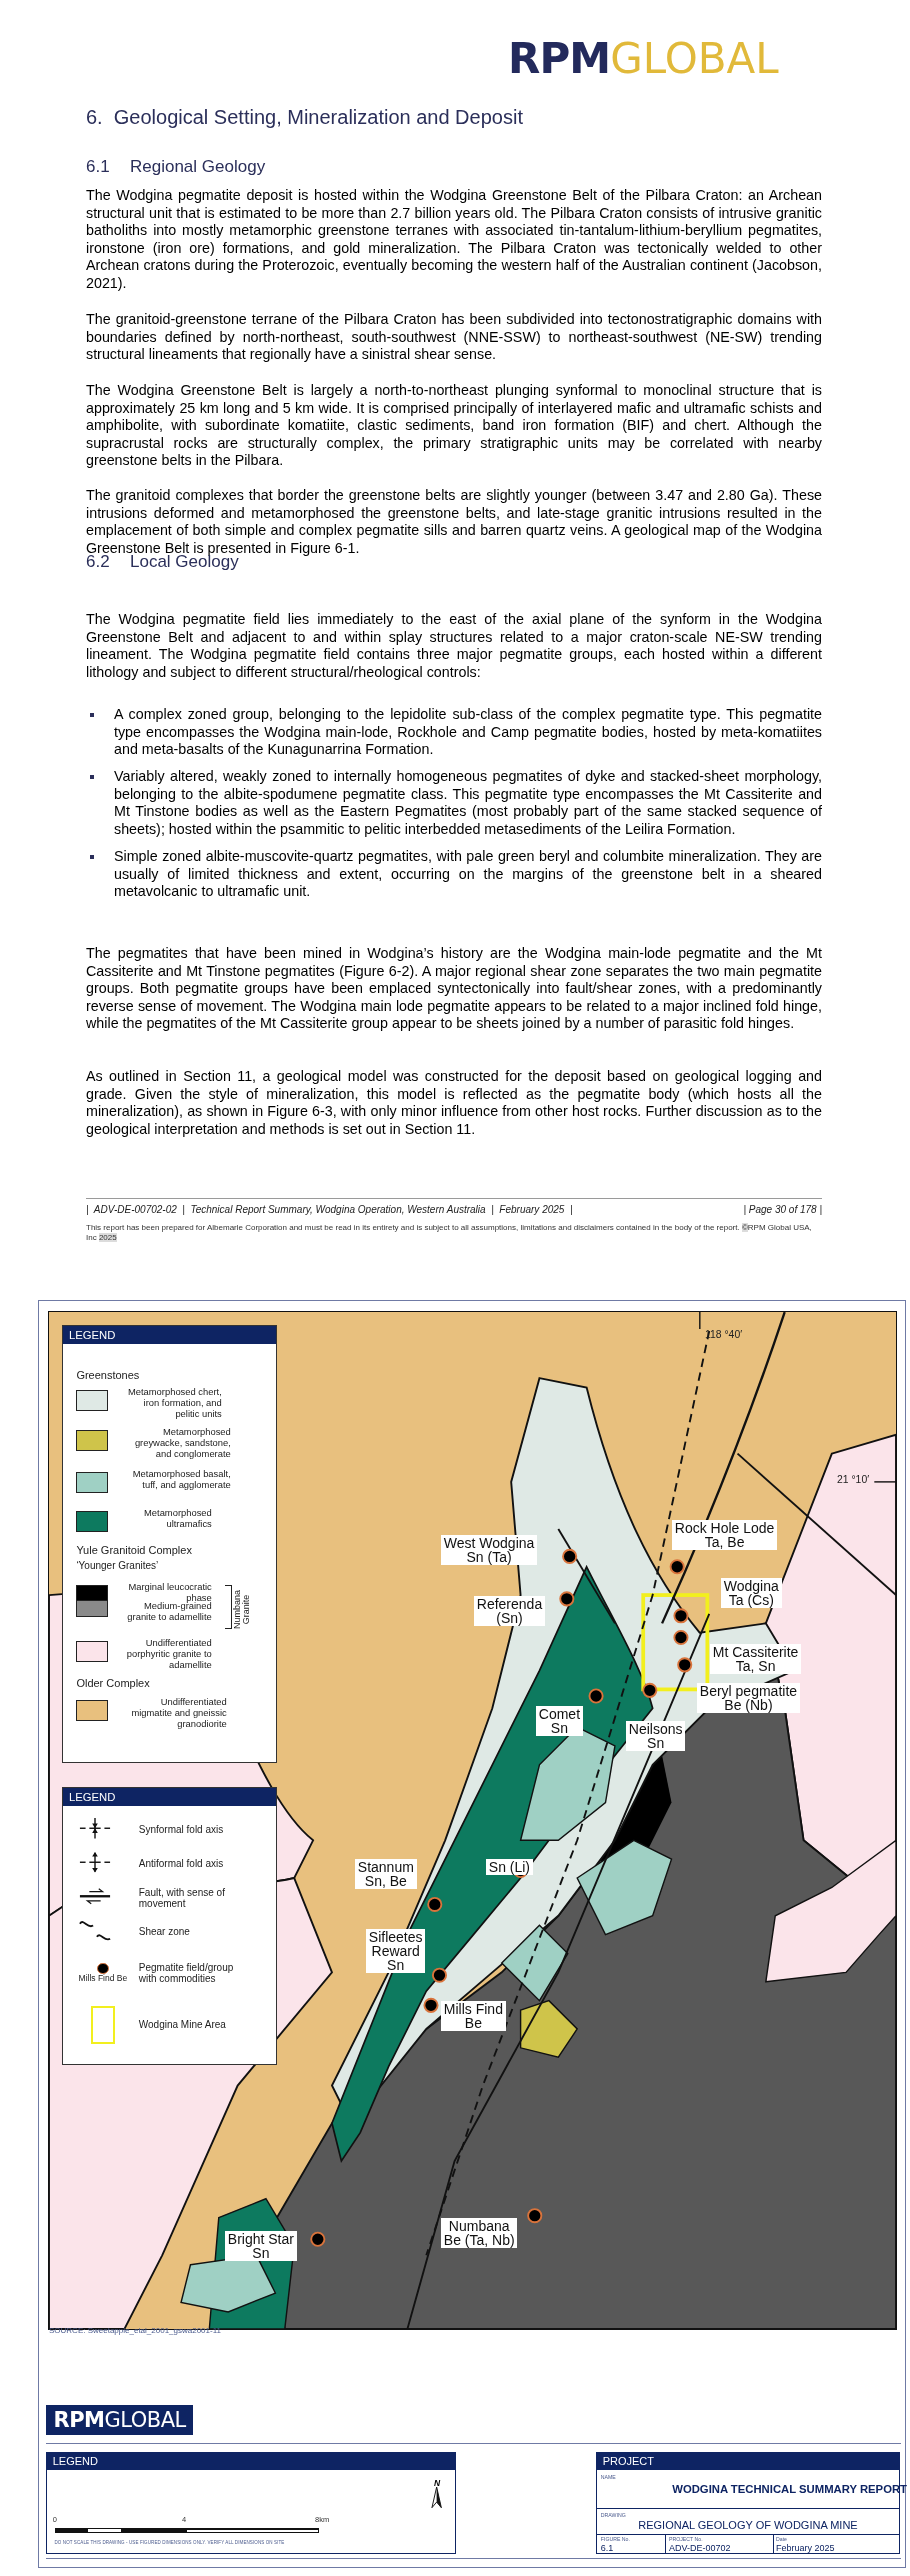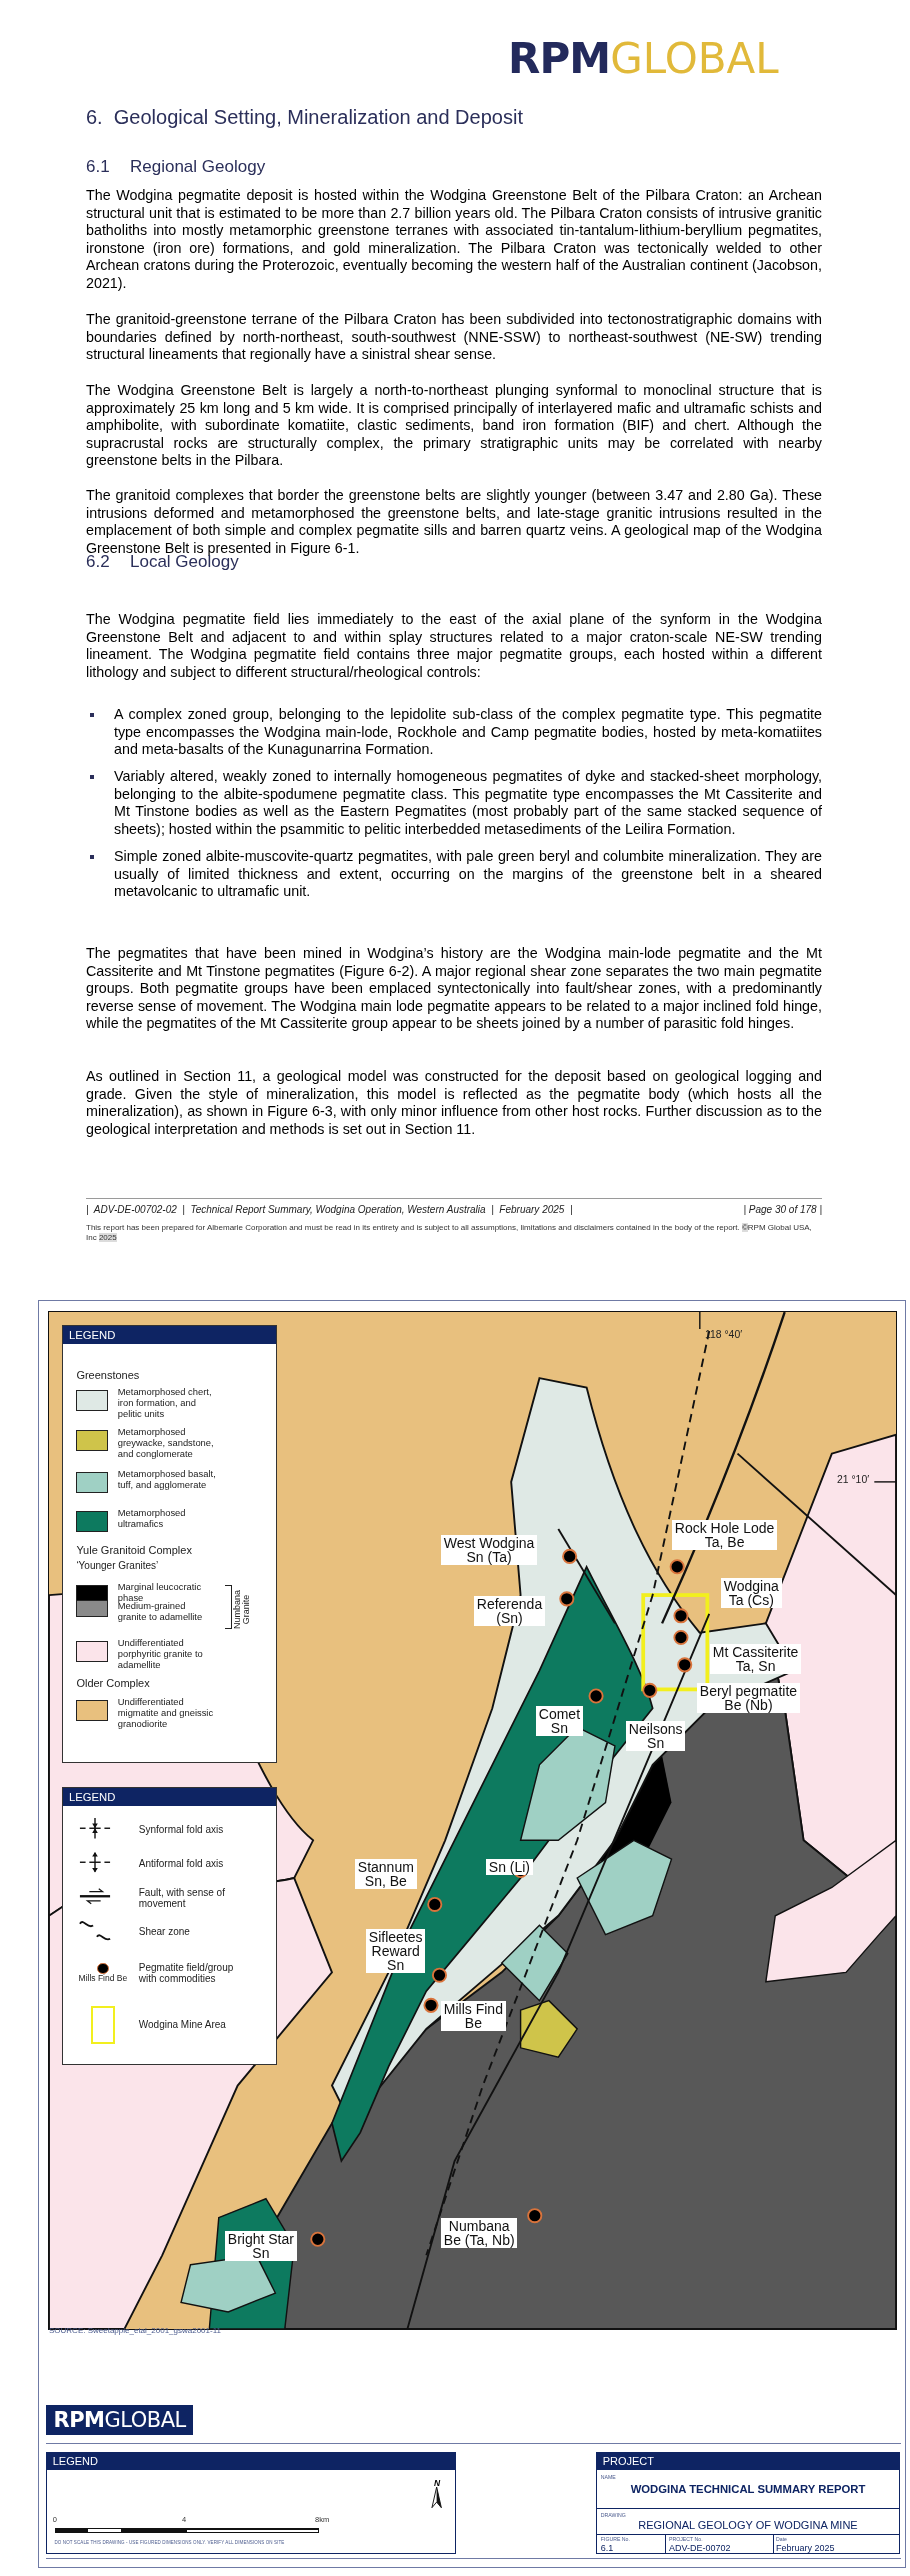--- a/index.html
+++ b/index.html
@@ -22,21 +22,21 @@
 
   
   .fig-frame { position: absolute; left: 38px; top: 1300px; width: 866px; height: 1266px; border: 0.9px solid #6f7aa5; }
   .map { position: absolute; left: 48px; top: 1311px; width: 847px; height: 1017px; border: 1.9px solid #111; overflow: hidden; background: #e8c07e; }
   .map svg { position: absolute; left: 0; top: 0; }
   .legend-box { position: absolute; background: #fff; border: 0.9px solid #333; }
   .legend-head { background: #0e2463; color: #fff; font-size: 11.3px; padding: 2.8px 5.7px; }
   .lg-group { font-size: 11px; color: #222; position: absolute; left: 13.2px; }
   .lg-item { position: absolute; left: 13.2px; display: flex; align-items: flex-start; }
   .lg-sw { width: 30px; height: 19px; border: 1.4px solid #222; margin-right: 9.4px; flex: none; margin-top: 3.8px; }
-  .lg-txt { font-size: 9.4px; line-height: 11px; color: #222; }
+  .lg-txt { font-size: 9.4px; line-height: 11px; color: #222; text-align: right; }
   .sym-item { position: absolute; left: 13.2px; width: 212px; height: 28px; display: flex; align-items: center; }
   .sym-ic { width: 53px; height: 28px; display: flex; align-items: center; justify-content: center; flex: none; margin-right: 9.4px; }
   .sym-txt { font-size: 10px; line-height: 11.3px; color: #222; }
   .map-label { position: absolute; background: #fff; font-size: 14px; line-height: 14px; text-align: center; padding: 0.9px 2.8px; color: #111; white-space: nowrap; }
   .coord { position: absolute; font-size: 10.4px; color: #222; }
   .source { position: absolute; left: 49px; top: 2326px; font-size: 8px; color: #4a5a8c; }
 
   
   .rpm-badge { position: absolute; left: 46px; top: 2405px; width: 147px; height: 30px; background: #0e2463; color: #fff; font-family: "DejaVu Sans", sans-serif; font-size: 21px; line-height: 30px; padding-left: 7.5px; box-sizing: border-box; letter-spacing: -0.5px; }
   .rpm-badge b { font-weight: bold; }
@@ -328,21 +328,21 @@
         <span style="flex:2;background:#111"></span>
         <span style="flex:4;background:#fff;border-top:1.9px solid #111"></span>
     </div>
     <div class="note" style="left:7.5px;top:87px">DO NOT SCALE THIS DRAWING - USE FIGURED DIMENSIONS ONLY. VERIFY ALL DIMENSIONS ON SITE</div>
   </div>
 
 
   <div class="tb-box" style="left:550px;top:7.5px;width:302px;height:100px">
     <div class="tb-head">PROJECT</div>
     <div class="tb-small" style="left:3.8px;top:21px">NAME</div>
-    <div class="tb-val" style="left:0;width:302px;text-align:center;top:30px;font-size:11.3px;font-weight:bold">WODGINA TECHNICAL SUMMARY REPORT</div>
+    <div class="tb-val" style="left:8px;width:302px;text-align:right;top:30px;font-size:11.3px;font-weight:bold">WODGINA TECHNICAL SUMMARY REPORT</div>
     <div style="position:absolute;left:0;top:55px;width:302px;height:0.9px;background:#0e2463"></div>
     <div class="tb-small" style="left:3.8px;top:59px">DRAWING</div>
     <div class="tb-val" style="left:0;width:302px;text-align:center;top:66px;font-size:11px">REGIONAL GEOLOGY OF WODGINA MINE</div>
     <div style="position:absolute;left:0;top:81px;width:302px;height:0.9px;background:#0e2463"></div>
     <div style="position:absolute;left:68px;top:81px;width:0.9px;height:19px;background:#0e2463"></div>
     <div style="position:absolute;left:176px;top:81px;width:0.9px;height:19px;background:#0e2463"></div>
     <div class="tb-small" style="left:3.8px;top:83px">FIGURE No.</div>
     <div class="tb-val" style="left:3.8px;top:90px;font-size:9px">6.1</div>
     <div class="tb-small" style="left:72px;top:83px">PROJECT No.</div>
     <div class="tb-val" style="left:72px;top:90px;font-size:9px">ADV-DE-00702</div>

